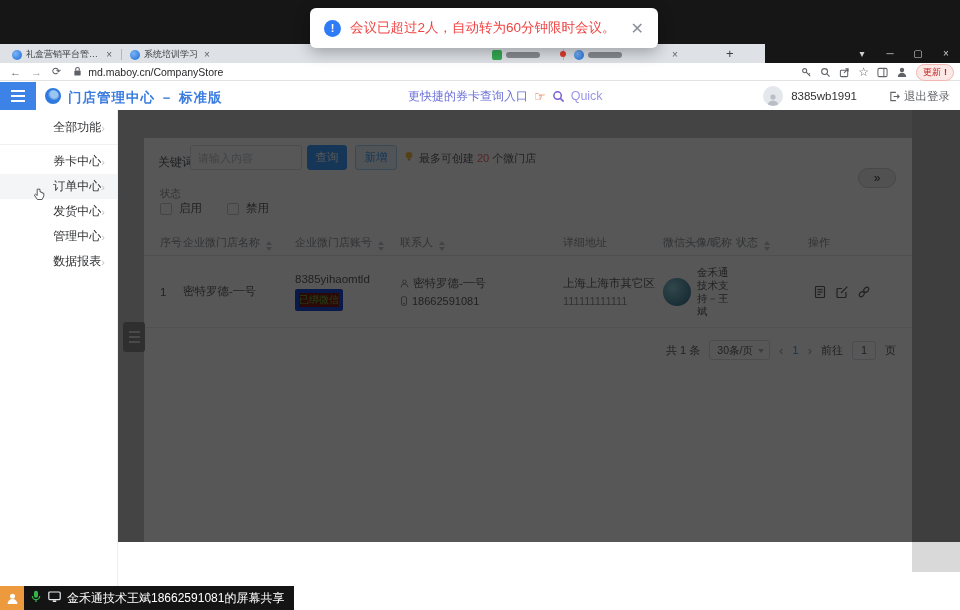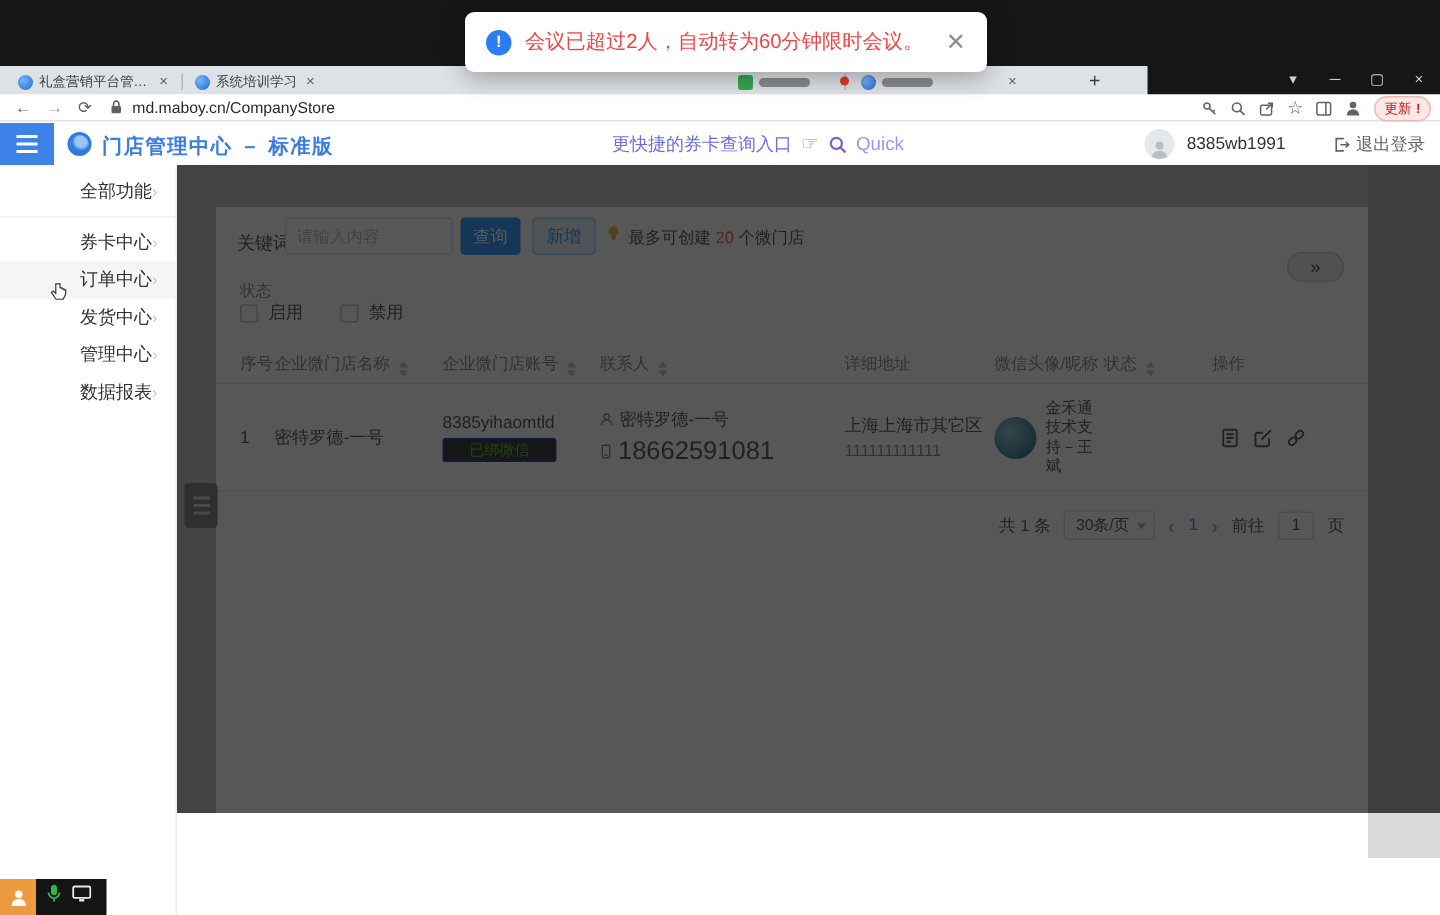--- a/index.html
+++ b/index.html
@@ -95,24 +95,24 @@
            border-bottom:1px solid #e4e7ed; }
   .trow { display:flex; align-items:center; height:72px; font-size:11.5px; color:#606266;
           border-bottom:1px solid #ebeef5; }
   .c1{width:39px; padding-left:16px;} .c2{width:112px;} .c3{width:105px;} .c4{width:163px;}
   .c5{width:100px;} .c6{width:73px;} .c7{width:72px;} .c8{width:104px;}
   .caret { display:inline-flex; flex-direction:column; gap:2px; margin-left:3px; vertical-align:1px; }
   .caret i { width:0; height:0; border-left:3.5px solid transparent; border-right:3.5px solid transparent; }
   .caret .up { border-bottom:4px solid #c0c4cc; }
   .caret .dn { border-top:4px solid #c0c4cc; }
   .cell-col { display:flex; flex-direction:column; gap:4px; }
-  .wx-tag { font-size:10px; color:#67c23a; background:#404040; border:1px solid #1d4ed8;
-            border-radius:2px; padding:0 17px; width:max-content; }
+  .wx-tag { font-size:10px; color:#67c23a; background:#7f1d1d; border:4px solid #1d4ed8;
+            border-radius:2px; padding:0 0; width:max-content; }
   .iconline { display:flex; align-items:center; gap:4px; }
-  .iconline.sub { font-size:17px; }
+  .iconline.sub { font-size:11px; }
   .addr2 { font-size:11px; color:#909399; }
   .avatar-cell { display:flex; align-items:center; gap:6px; }
   .row-avatar { width:28px; height:28px; border-radius:50%; flex:none;
                 background:radial-gradient(circle at 35% 35%, #8fd0de, #2f6b80); }
   .nickname { width:44px; font-size:10.5px; line-height:13px; color:#606266; word-break:break-all; }
   .switch { position:relative; width:30px; height:16px; border-radius:8px; background:#409eff; margin-left:7px; }
   .switch .knob { position:absolute; right:2px; top:2px; width:12px; height:12px; border-radius:50%; background:#fff; }
   .switch .ontext { position:absolute; left:5px; top:3px; font-size:8px; color:#fff; line-height:10px; }
   .actions { display:flex; align-items:center; gap:8px; padding-left:5px; color:#5c6066; }
 
@@ -468,20 +468,21 @@
           <path d="M2.3 6 a3.7 3.7 0 0 0 7.4 0" fill="none" stroke="#34b54a" stroke-width="1.2"></path>
           <line x1="6" y1="10" x2="6" y2="12" stroke="#34b54a" stroke-width="1.2"></line>
         </svg>
     </span>
     <span>
       <svg width="13" height="12" viewBox="0 0 13 12">
           <rect x="0.8" y="1" width="11.4" height="7.6" rx="1" fill="none" stroke="#e8eaed" stroke-width="1.2"></rect>
           <rect x="4.8" y="9.4" width="3.4" height="1.6" fill="#e8eaed"></rect>
         </svg>
     </span>
+    <span class="share-text">金禾通技术王斌18662591081的屏幕共享</span>
   </div>
 
   <div class="toast">
     <span class="toast-icon">!</span>
     <span class="toast-text">会议已超过2人，自动转为60分钟限时会议。</span>
     <span class="toast-close">✕</span>
   </div>
 
 </div>
 

